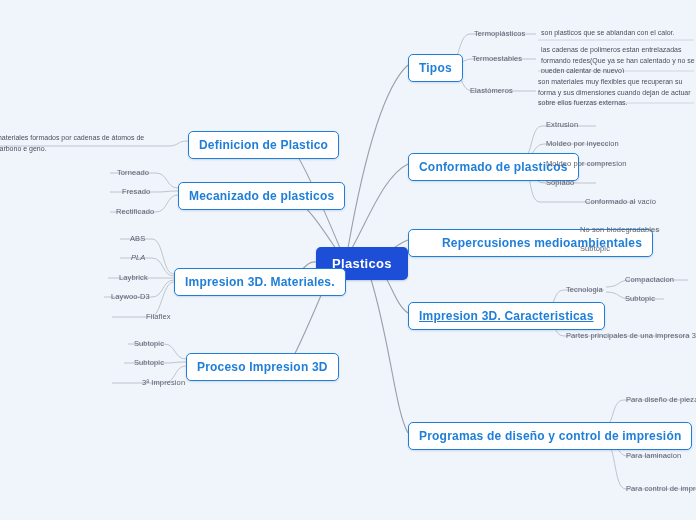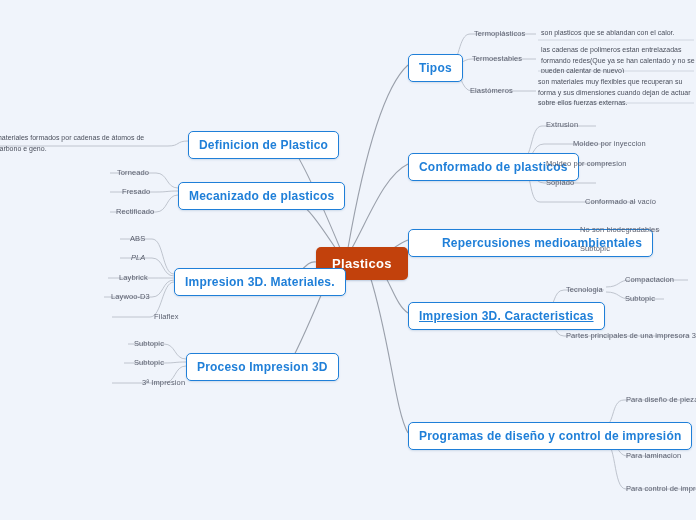--- a/index.html
+++ b/index.html
@@ -11,21 +11,21 @@
   }
   #map{position:absolute;inset:0;width:696px;height:520px;}
   svg.links{position:absolute;left:0;top:0;width:696px;height:520px;}
   .node{
     position:absolute;
     box-sizing:border-box;
     white-space:nowrap;
   }
   
   .root{
-    background:#c2410c;
+    background:#1d4ed8;
     border-radius:5px;
     color:#ffffff;
     font-weight:bold;
     font-size:13px;
     padding:9px 16px;
     letter-spacing:.3px;
     box-shadow:0 1px 2px rgba(30,80,140,.25);
   }
   
   .main{
@@ -174,21 +174,21 @@
   <div class="node para" style="left:538px;top:77px;width:158px;height:28px;overflow:hidden;">
     <span>son materiales muy flexibles que recuperan su forma y sus dimensiones cuando dejan de actuar sobre ellos fuerzas externas.</span>
   </div>
 
   <div class="node main" style="left:408px;top:153px;">
     <span>Conformado de plasticos</span>
   </div>
   <div class="node leaf" style="left:546px;top:120px;">
     <span>Extrusion</span>
   </div>
-  <div class="node leaf" style="left:546px;top:139px;margin-left:27px;">
+  <div class="node leaf" style="left:546px;top:139px;">
     <span>Moldeo por inyeccion</span>
   </div>
   <div class="node leaf" style="left:546px;top:159px;">
     <span>Moldeo por compresion</span>
   </div>
   <div class="node leaf" style="left:546px;top:178px;">
     <span>Soplado</span>
   </div>
   <div class="node leaf" style="left:585px;top:197px;">
     <span>Conformado al vacío</span>
@@ -261,21 +261,21 @@
   </div>
   <div class="node leaf" style="left:131px;top:253px;font-style:italic;">
     <span>PLA</span>
   </div>
   <div class="node leaf" style="left:119px;top:273px;">
     <span>Laybrick</span>
   </div>
   <div class="node leaf" style="left:111px;top:292px;">
     <span>Laywoo-D3</span>
   </div>
-  <div class="node leaf" style="left:126px;top:312px;padding-left:28px;">
+  <div class="node leaf" style="left:118px;top:312px;padding-left:28px;">
     <span>Filaflex</span>
   </div>
 
   <div class="node main" style="left:186px;top:353px;">
     <span>Proceso Impresion 3D</span>
   </div>
   <div class="node leaf" style="left:134px;top:339px;">
     <span>Subtopic</span>
   </div>
   <div class="node leaf" style="left:134px;top:358px;">

